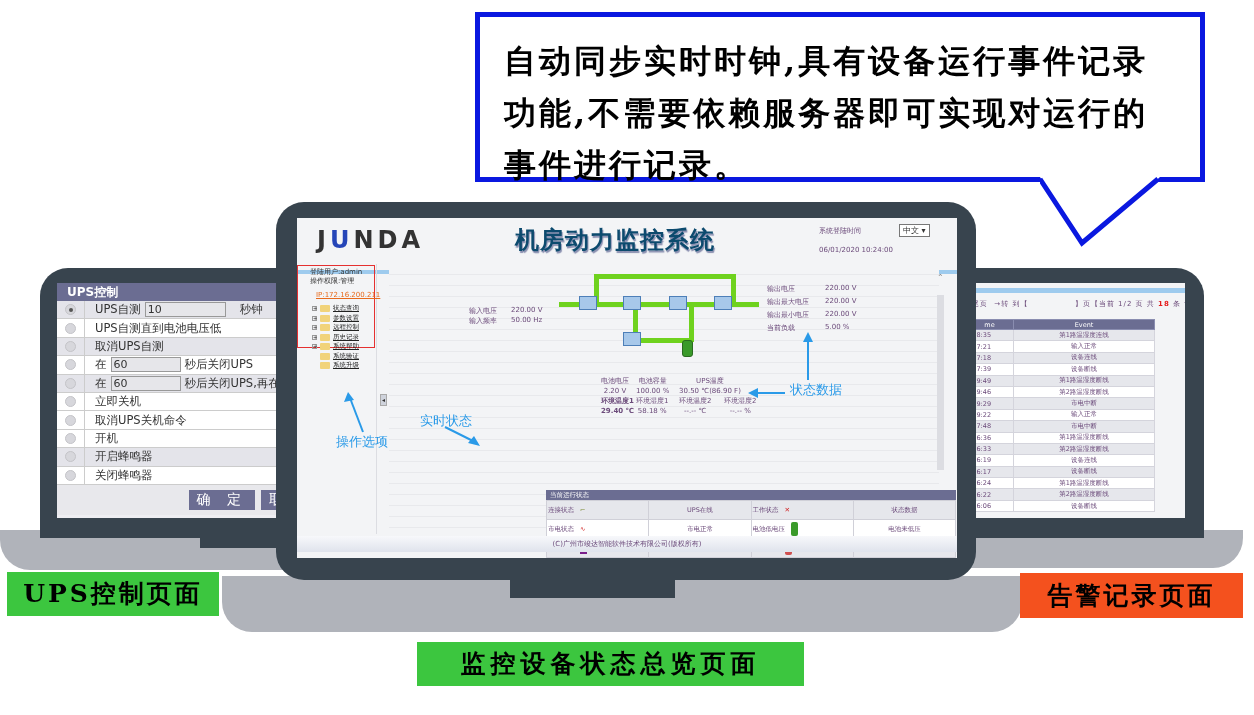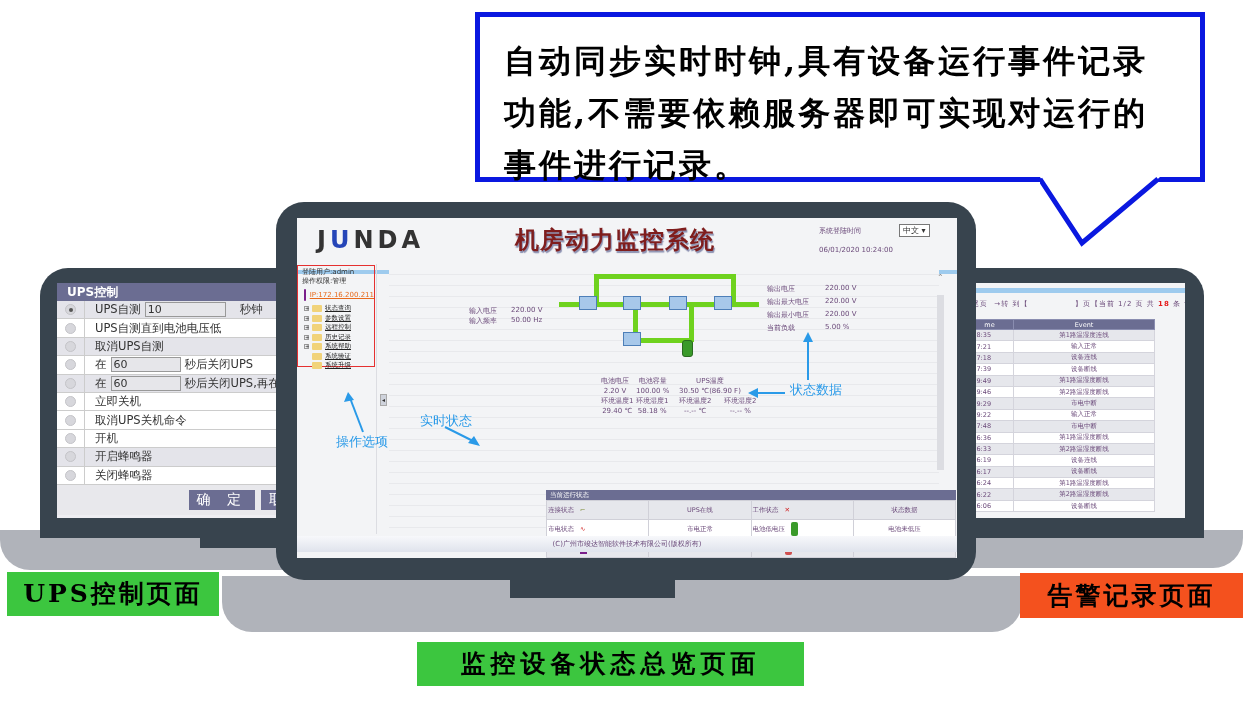--- a/index.html
+++ b/index.html
@@ -43,27 +43,27 @@
   .ups-label { padding-left: 10px; display: flex; align-items: center; white-space: nowrap; }
   .ups-input { width: 70px; height: 15px; border: 1px solid #999; background: #e6e6ea; font-size: 11px; padding-left: 2px; margin: 0 4px; color: #333; }
   .ups-input.w { width: 81px; margin-right: 14px; }
   .ups-footer { height: 30px; background: #e8e8ec; display: flex; justify-content: flex-end; align-items: center; gap: 6px; padding-right: 0; }
   .ups-btn { background: #6b6d92; color: #fff; font-size: 14px; padding: 1px 8px; letter-spacing: 6px; }
 
   
   .c-header { height: 56px; position: relative; background: #f3f4f6; border-bottom: 4px solid #9ecbee; }
   .logo { position: absolute; left: 20px; top: 8px; font-family: "DejaVu Sans", sans-serif; font-weight: bold; font-size: 24px; letter-spacing: 4px; color: #333; }
   .logo .v { color: #2545b8; }
-  .sys-title { position: absolute; left: 218px; top: 6px; font-size: 24px; font-weight: bold; color: #7f1d1d; text-shadow: 1px 2px 1px #8a8fb0; letter-spacing: 1px; }
+  .sys-title { position: absolute; left: 218px; top: 6px; font-size: 24px; font-weight: bold; color: #0c4a6e; text-shadow: 1px 2px 1px #8a8fb0; letter-spacing: 1px; }
   .login-time-label { position: absolute; left: 522px; top: 8px; font-size: 7px; color: #6b4a7a; }
   .login-time { position: absolute; left: 522px; top: 28px; font-size: 7px; color: #6b4a7a; }
   .lang-select { position: absolute; left: 602px; top: 6px; font-size: 8px; border: 1px solid #777; background: #fff; padding: 0 3px; color: #333; }
 
   .c-sidebar { position: absolute; left: 0; top: 46px; width: 80px; height: 270px; border-right: 1px solid #dcdde2; }
-  .op-panel { position: absolute; left: 0; top: 1px; width: 78px; height: 102px; border: 1.5px solid #e53030; padding: 2px 0 0 4px; }
+  .op-panel { position: absolute; left: 0; top: 1px; width: 78px; height: 83px; border: 1.5px solid #e53030; padding: 2px 0 0 12px; }
   .op-user { font-size: 7px; line-height: 9px; color: #333; }
   .op-ip-row { display: flex; align-items: center; gap: 4px; margin: 3px 0 3px 2px; }
   .server-icon { width: 7px; height: 12px; background: #7a1e8a; border-radius: 1px; }
   .op-ip { font-size: 7px; color: #e86a1c; text-decoration: underline; }
   .tree-item { display: flex; align-items: center; gap: 3px; height: 9.5px; font-size: 6.5px; color: #222; padding-left: 2px; }
   .tree-plus { width: 5px; height: 5px; border: 1px solid #999; font-size: 5px; line-height: 3px; text-align: center; }
   .folder-icon { width: 10px; height: 7px; background: #f1d37a; border-radius: 1px; }
   .tree-label { text-decoration: underline; }
   .collapse-handle { position: absolute; left: 83px; top: 176px; width: 7px; height: 12px; background: #cfd3dc; border: 1px solid #aaa; font-size: 6px; line-height: 10px; text-align: center; color: #333; }
 
@@ -422,21 +422,21 @@
           <span>2.20  V</span>
         </div>
         <div class="kv" style="left: 247px; top: 112px; flex-direction: column; gap: 1px; text-align: center;">
           <span>电池容量</span>
           <span>100.00  %</span>
         </div>
         <div class="kv" style="left: 290px; top: 112px; flex-direction: column; gap: 1px; text-align: center;">
           <span>UPS温度</span>
           <span>30.50 ℃(86.90 F)</span>
         </div>
-        <div class="kv" style="left: 212px; top: 132px; flex-direction: column; gap: 1px; text-align: center;">
+        <div class="kv" style="left: 212px; top: 132px; flex-direction: column; gap: 1px; text-align: center; font-weight: bold;">
           <span>环境温度1</span>
           <span>29.40 ℃</span>
         </div>
         <div class="kv" style="left: 247px; top: 132px; flex-direction: column; gap: 1px; text-align: center;">
           <span>环境湿度1</span>
           <span>58.18 %</span>
         </div>
         <div class="kv" style="left: 290px; top: 132px; flex-direction: column; gap: 1px; text-align: center;">
           <span>环境温度2</span>
           <span>--.-- ℃</span>

